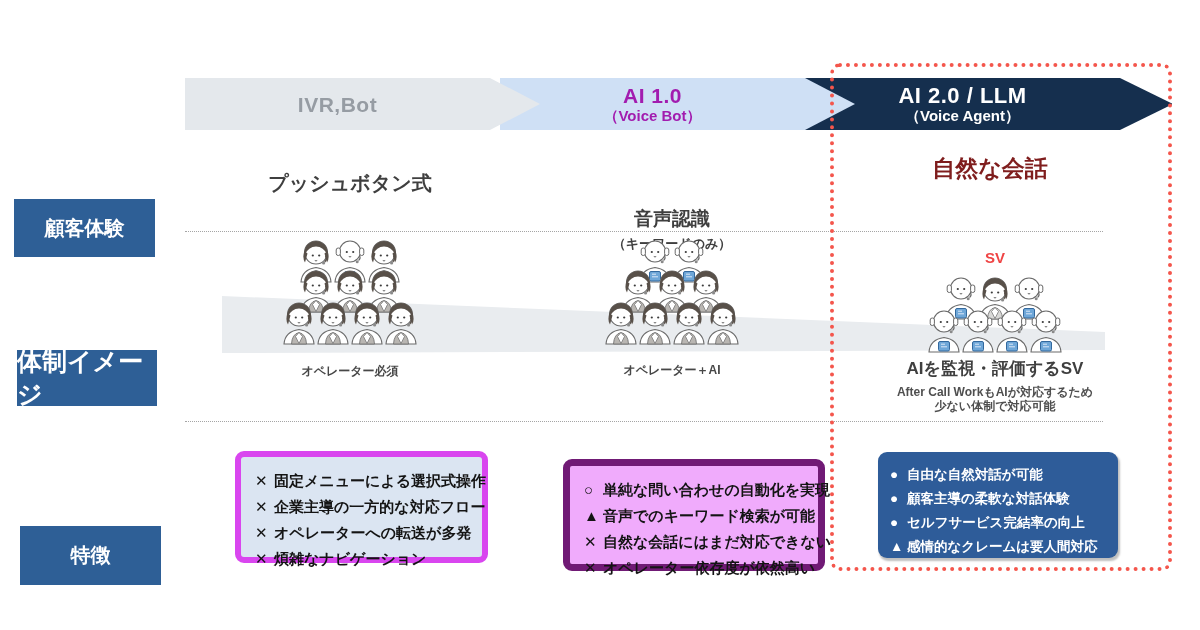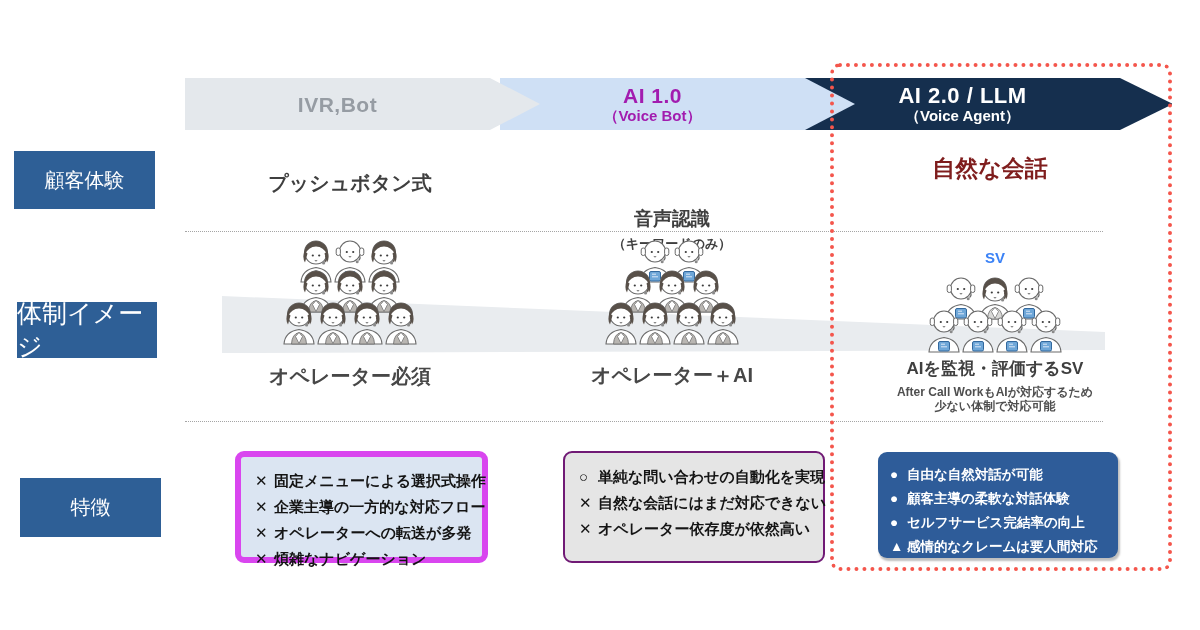--- a/index.html
+++ b/index.html
@@ -17,22 +17,22 @@
   .stage-2{left:500px;width:355px;background:#cfe0f5;z-index:4;padding-right:50px;
     clip-path:polygon(0 0,calc(100% - 50px) 0,100% 50%,calc(100% - 50px) 100%,0 100%);color:#a21caf;}
   .stage-3{left:805px;width:368px;background:#152f4e;z-index:3;padding-right:53px;
     clip-path:polygon(0 0,calc(100% - 53px) 0,100% 50%,calc(100% - 53px) 100%,0 100%);color:#ffffff;}
   .stage-3 .lbl{font-weight:bold;font-size:22px;}
   .stage-3 .sub{font-weight:bold;}
   
   .highlight{position:absolute;left:830px;top:63px;width:342px;height:508px;box-sizing:border-box;
     border:4px dotted #f4564c;border-radius:10px;z-index:30;}
   
-  .rowlabel{position:absolute;background:#2e5f96;color:#fff;font-weight:normal;
-    display:flex;align-items:center;justify-content:center;z-index:2;}
+  .rowlabel{position:absolute;background:#2e5f96;color:#fff;font-weight:bold;
+    display:flex;align-items:center;justify-content:center;z-index:2;margin-top:48px;}
   .rowlabel-1{left:14px;top:151px;width:141px;height:58px;font-size:20px;}
   .rowlabel-2{left:17px;top:302px;width:140px;height:56px;font-size:25px;}
   .rowlabel-3{left:20px;top:478px;width:141px;height:59px;font-size:20px;}
   
   .exp{position:absolute;text-align:center;font-weight:bold;color:#3f3f3f;}
   .exp-1{left:185px;top:170px;width:330px;font-size:20px;}
   .exp-2{left:540px;top:158px;width:264px;font-size:19px;margin-top:48px;}
   .exp-2 .exp-sub{font-size:13px;font-weight:600;margin-top:3px;}
   .exp-3{left:840px;top:153px;width:300px;font-size:23px;color:#7f1d1d;}
   
@@ -40,36 +40,36 @@
   .divider-1{top:231px;}
   .divider-2{top:421px;}
   
   .wedge{position:absolute;left:185px;top:290px;width:920px;height:66px;z-index:1;}
   
   .team{position:absolute;top:232px;width:300px;height:128px;z-index:2;}
   .team-0{left:200px;}
   .team-1{left:522px;}
   .team-2{left:845px;}
   .sv-label{position:absolute;left:845px;top:249px;width:300px;text-align:center;
-    font-size:15px;font-weight:bold;color:#3b82f6;z-index:3;}
-  .caption{position:absolute;width:300px;text-align:center;font-size:20px;font-weight:600;color:#474747;}
+    font-size:15px;font-weight:bold;color:#ef4444;z-index:3;}
+  .caption{position:absolute;width:300px;text-align:center;font-size:12px;font-weight:600;color:#474747;}
   .caption-0{left:200px;top:363px;}
   .caption-1{left:522px;top:362px;}
   .caption-2{left:845px;top:357px;font-size:17px;font-weight:bold;color:#3f3f3f;}
   .note{position:absolute;left:845px;width:300px;text-align:center;
     font-size:12px;font-weight:600;color:#4f4f4f;}
   .note-1{top:384px;}
   .note-2{top:398px;}
   
   .featbox{position:absolute;top:451px;box-sizing:border-box;border-radius:9px;z-index:2;}
   .featbox ul{list-style:none;margin:0;padding:11px 6px 0 14px;}
   .featbox li{white-space:nowrap;}
   .featbox .mark{display:inline-block;width:19px;}
   .featbox-0{left:235px;width:253px;height:112px;background:#dbe5f2;border:6px solid #d946ef;}
-  .featbox-1{left:563px;width:262px;height:112px;background:#e5e5e5;border:2px solid #701a75;}
+  .featbox-1{left:563px;width:262px;height:112px;background:#f0abfc;border:7px solid #701a75;margin-top:8px;}
   .featbox-0 li,.featbox-1 li{font-size:15px;line-height:26px;font-weight:600;color:#141414;}
   .featbox-2{left:878px;top:452px;width:240px;height:106px;background:#2e5c99;
     box-shadow:1.5px 2.5px 2px rgba(0,0,0,.25);}
   .featbox-2 ul{padding:11px 4px 0 12px;}
   .featbox-2 li{font-size:13.5px;line-height:24px;font-weight:600;color:#ffffff;}
   .featbox-2 .mark{width:17px;}
 </style>
 </head>
 <body>
 
@@ -480,20 +480,21 @@
     <ul id="features-0">
         <li><span class="mark">✕</span><span>固定メニューによる選択式操作</span></li>
         <li><span class="mark">✕</span><span>企業主導の一方的な対応フロー</span></li>
         <li><span class="mark">✕</span><span>オペレーターへの転送が多発</span></li>
         <li><span class="mark">✕</span><span>煩雑なナビゲーション</span></li>
       </ul>
   </div>
   <div class="featbox featbox-1">
     <ul id="features-1">
         <li><span class="mark">○</span><span>単純な問い合わせの自動化を実現</span></li>
+        <li><span class="mark">▲</span><span>音声でのキーワード検索が可能</span></li>
         <li><span class="mark">✕</span><span>自然な会話にはまだ対応できない</span></li>
         <li><span class="mark">✕</span><span>オペレーター依存度が依然高い</span></li>
       </ul>
   </div>
   <div class="featbox featbox-2">
     <ul id="features-2">
         <li><span class="mark">●</span><span>自由な自然対話が可能</span></li>
         <li><span class="mark">●</span><span>顧客主導の柔軟な対話体験</span></li>
         <li><span class="mark">●</span><span>セルフサービス完結率の向上</span></li>
         <li><span class="mark">▲</span><span>感情的なクレームは要人間対応</span></li>

